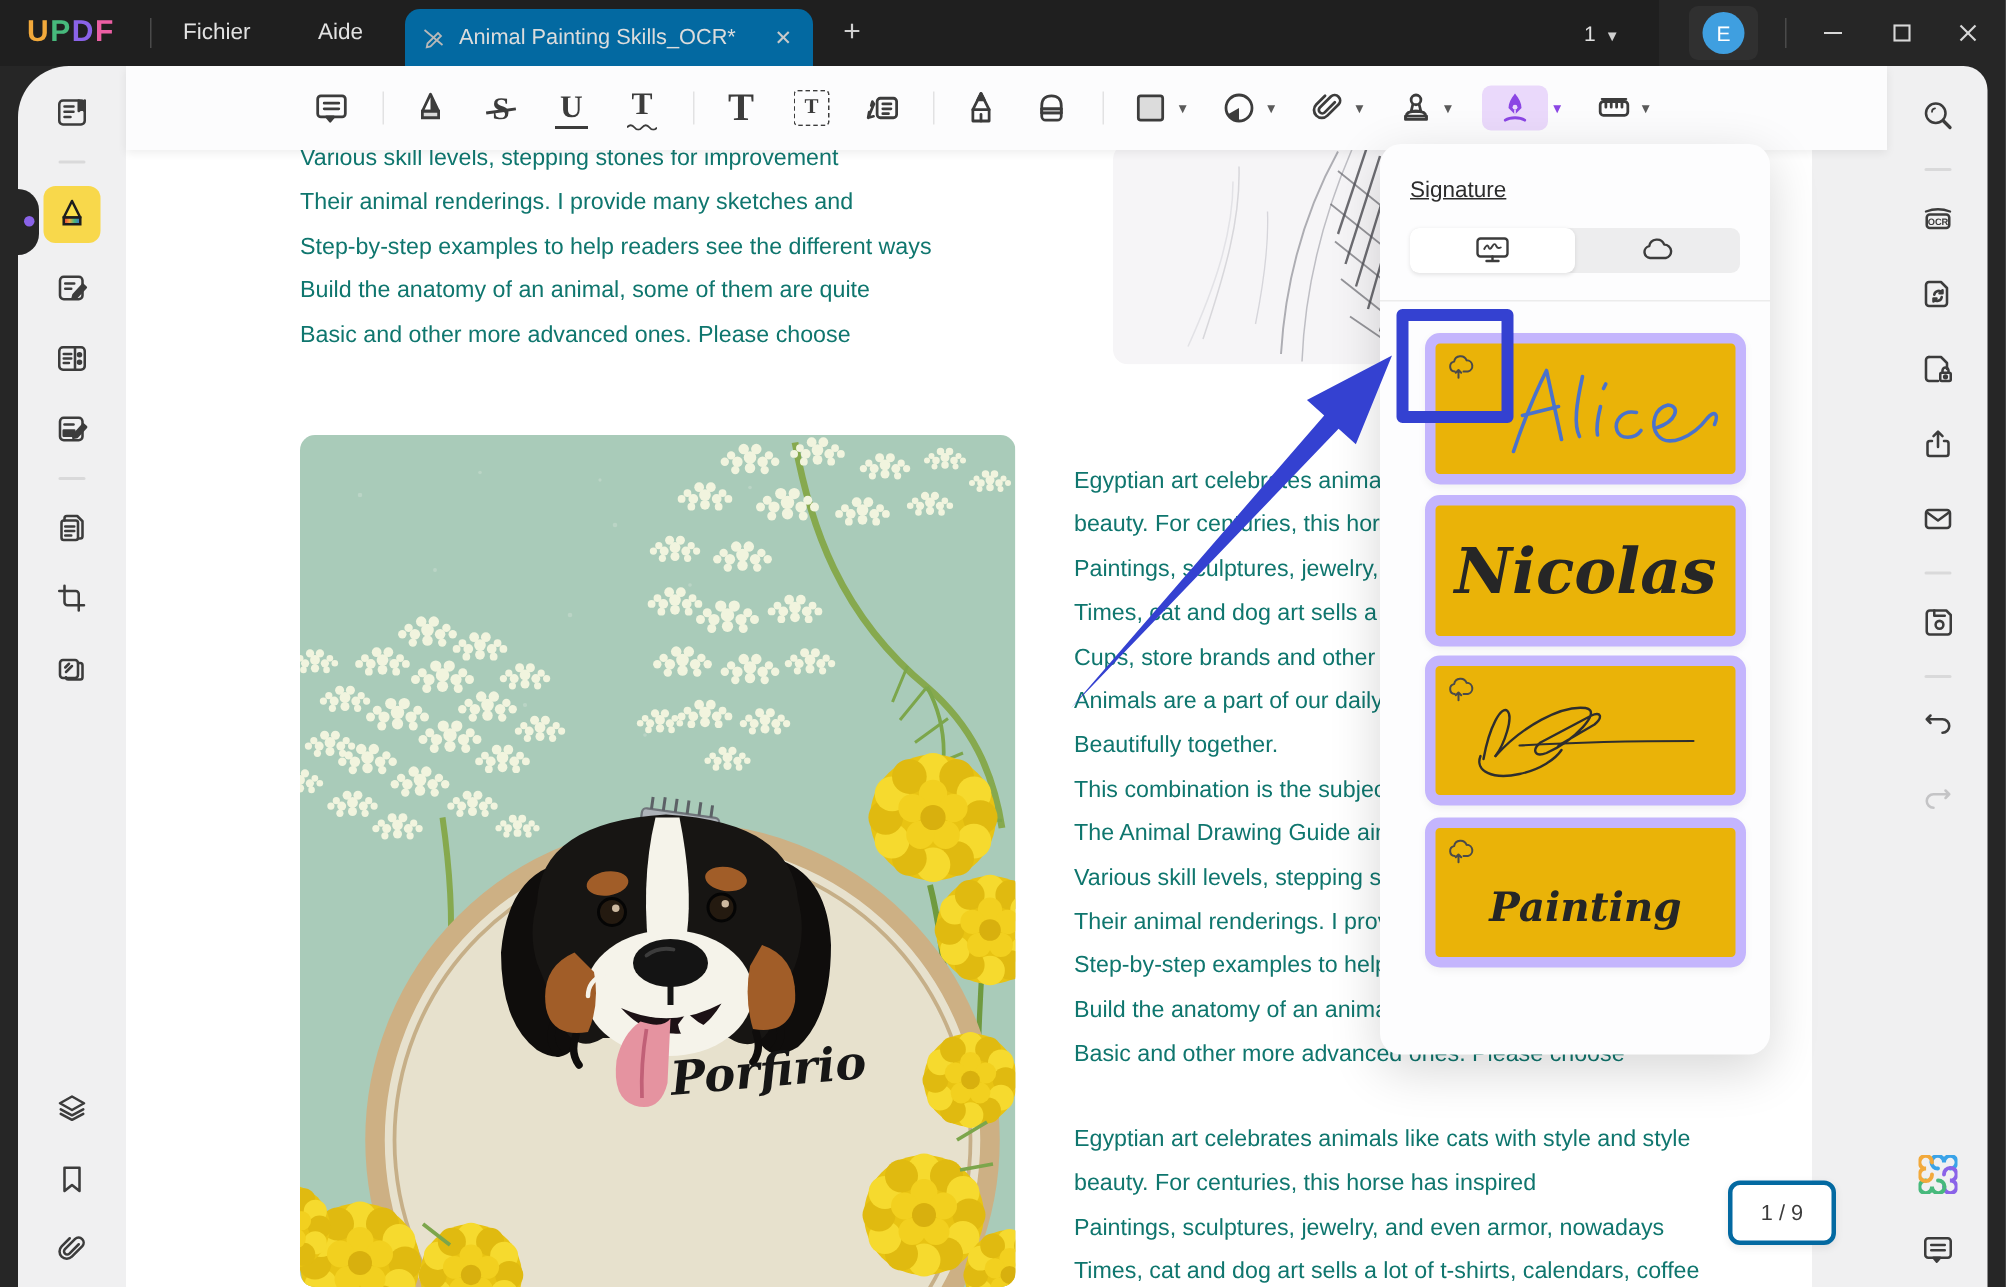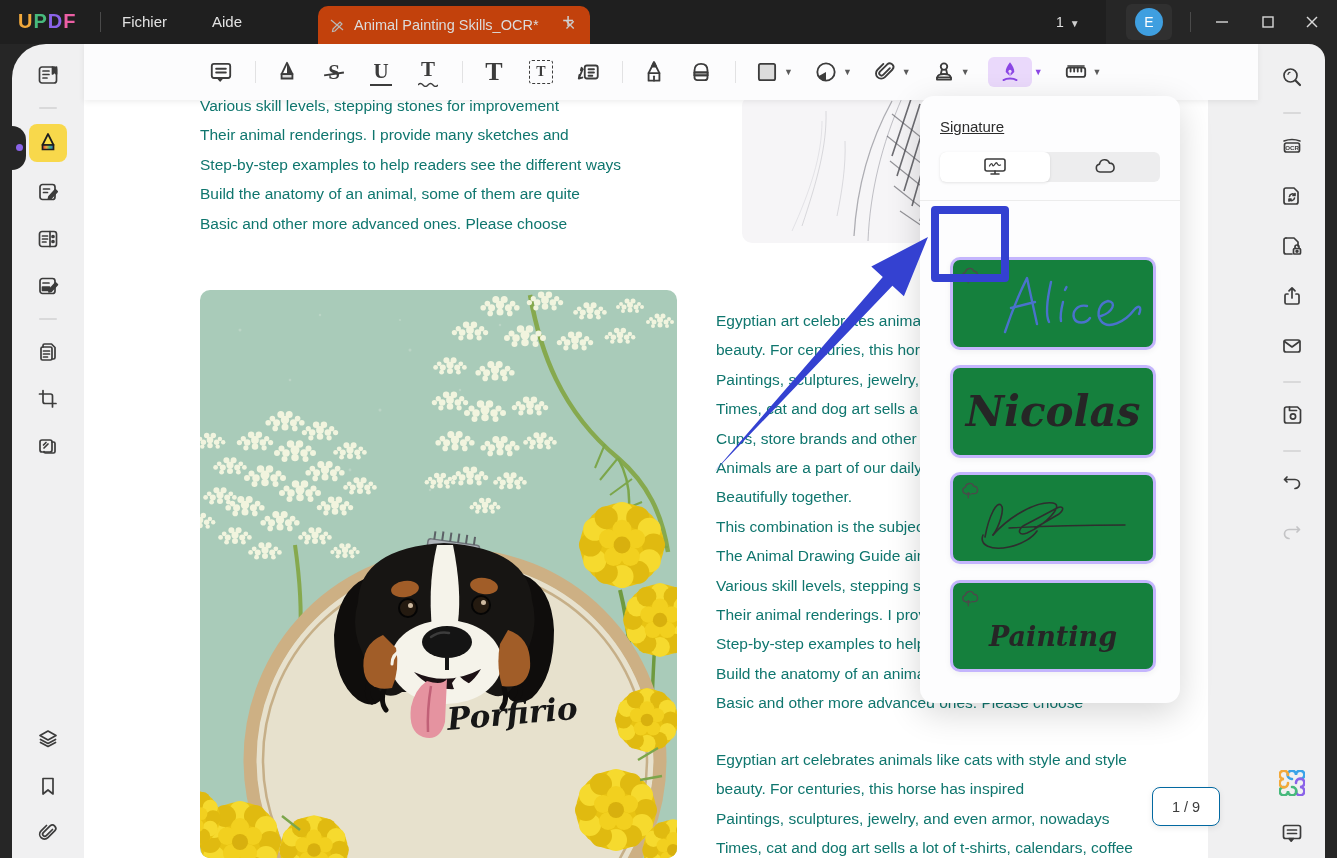--- a/index.html
+++ b/index.html
@@ -3,21 +3,21 @@
 <meta charset="utf-8">
 <style>
   html,body{margin:0;padding:0;background:#161616;font-family:"Liberation Sans",sans-serif;}
   #app{position:relative;width:1337px;height:858px;background:#262626;overflow:hidden;}
   
   #titlebar{position:absolute;left:0;top:0;width:1106px;height:44px;background:#1f1f1f;color:#e6e6e6;}
   #logo{position:absolute;left:18px;top:10px;font-size:20px;font-weight:bold;letter-spacing:1px;}
   #logo .u{color:#f2a93b}#logo .p{color:#47b97c}#logo .d{color:#8a63e8}#logo .f{color:#ec5fa4}
   .tb-sep{position:absolute;top:12px;width:1px;height:20px;background:#4a4a4a;}
   .menu{position:absolute;top:0;height:44px;line-height:44px;font-size:15px;color:#e2e2e2;padding:0 14px;cursor:default;}
-  #tab{position:absolute;left:270px;top:6px;width:272px;height:38px;background:#c2410c;border-radius:10px 10px 0 0;display:flex;align-items:center;padding:0 10px;box-sizing:border-box;margin-left:48px;}
+  #tab{position:absolute;left:270px;top:6px;width:272px;height:38px;background:#0369a1;border-radius:10px 10px 0 0;display:flex;align-items:center;padding:0 10px;box-sizing:border-box;}
   #tab .title{font-size:14.5px;color:#dcdcdc;white-space:nowrap;overflow:hidden;flex:1;margin:0 8px;}
   #tab-close{color:#c9c9c9;font-size:14px;line-height:14px;padding:2px 4px;}
   #newtab{position:absolute;left:556px;top:10px;font-size:20px;color:#d0d0d0;width:24px;text-align:center;}
   #pagecount{position:absolute;left:1056px;top:0;height:44px;line-height:44px;font-size:14px;color:#e0e0e0;}
   #pagecount .chev{font-size:10px;margin-left:6px;color:#cfcfcf;}
   #avatarbox{position:absolute;left:1126px;top:4px;width:46px;height:36px;background:#303030;border-radius:6px;display:flex;align-items:center;justify-content:center;}
   #avatar{width:28px;height:28px;border-radius:50%;background:#3f9fe0;color:#fff;font-size:14px;display:flex;align-items:center;justify-content:center;}
   .winbtn{position:absolute;top:0;width:40px;height:44px;display:flex;align-items:center;justify-content:center;color:#d8d8d8;}
   
   #content{position:absolute;left:12px;top:44px;width:1313px;height:814px;background:#f0f0f1;border-radius:34px 16px 0 0;overflow:hidden;}
@@ -41,32 +41,32 @@
   .glyph{font-family:"Liberation Serif",serif;font-weight:bold;color:#3c3c3c;}
   
   #viewport{position:absolute;left:72px;top:56px;width:1174px;height:758px;background:#ffffff;overflow:hidden;z-index:1;}
   #gutter{position:absolute;left:1124px;top:0;width:50px;height:758px;background:#f0f0f1;}
   .docline{white-space:nowrap;font-size:15.5px;color:#0f766e;height:29.4px;line-height:29.4px;}
   #txt-topleft{position:absolute;left:116px;top:-9px;}
   #txt-mid{position:absolute;left:632px;top:206px;}
   #txt-bottom{position:absolute;left:632px;top:645px;}
   #sketch{position:absolute;left:658px;top:-4px;width:212px;height:147px;border-radius:10px;overflow:hidden;}
   #photo{position:absolute;left:116px;top:190px;width:477px;height:568px;border-radius:10px;overflow:hidden;}
-  #pageindic{position:absolute;left:1068px;top:687px;width:66px;height:37px;background:#fff;border:1px solid #0369a1;border-radius:8px;box-shadow:0 2px 6px rgba(0,0,0,.08);display:flex;align-items:center;justify-content:center;font-size:14.5px;color:#3c3c3c;z-index:10;}
+  #pageindic{position:absolute;left:1068px;top:687px;width:66px;height:37px;background:#fff;border:3px solid #0369a1;border-radius:8px;box-shadow:0 2px 6px rgba(0,0,0,.08);display:flex;align-items:center;justify-content:center;font-size:14.5px;color:#3c3c3c;z-index:10;}
   
   #notch{position:absolute;left:0;top:82px;width:14px;height:44px;background:#262626;border-radius:0 22px 22px 0;z-index:6;}
   #notch .dot{position:absolute;left:4px;top:18px;width:7px;height:7px;border-radius:50%;background:#8a63e8;}
   
   #sigpanel{position:absolute;left:920px;top:96px;width:260px;height:607px;background:#fdfdfe;border-radius:14px;box-shadow:0 10px 34px rgba(0,0,0,.16);z-index:20;}
   #sigpanel .ptitle{position:absolute;left:20px;top:22px;font-size:15px;color:#2c2c2c;text-decoration:underline;}
   #sigtabs{position:absolute;left:20px;top:56px;width:220px;height:30px;background:#ededee;border-radius:6px;display:flex;}
   .sigtab{flex:1;display:flex;align-items:center;justify-content:center;border-radius:6px;}
   .sigtab.active{background:#fff;box-shadow:0 1px 3px rgba(0,0,0,.10);}
   #sigdivider{position:absolute;left:0;top:104px;width:260px;height:1px;background:#ececec;}
-  .sigcard{position:absolute;left:30px;width:200px;background:#15803d;border:3px solid #c4b5fd;border-radius:10px;box-shadow:0 2px 6px rgba(0,0,0,.05);overflow:hidden;margin-top:35px;}
+  .sigcard{position:absolute;left:30px;width:200px;background:#eab308;border:7px solid #c4b5fd;border-radius:10px;box-shadow:0 2px 6px rgba(0,0,0,.05);overflow:hidden;}
   .cloudbadge{position:absolute;left:7px;top:7px;}
   .scriptname{width:100%;height:100%;display:flex;align-items:center;justify-content:center;font-family:"DejaVu Serif",serif;font-style:italic;font-weight:bold;color:#262626;}
   #createbtn{position:absolute;left:20px;top:561px;width:220px;height:27px;background:#b78ef0;border:none;border-radius:6px;color:#fff;font-size:14px;font-family:"Liberation Sans",sans-serif;}
   
   #bluesquare{position:absolute;left:931px;top:206px;width:62px;height:60px;border:8px solid #3441d1;border-radius:4px;z-index:26;}
   #arrowlayer{position:absolute;left:0;top:0;width:1337px;height:858px;z-index:25;pointer-events:none;}
   .ic{stroke:#3c3c3c;fill:none;stroke-width:1.7;stroke-linecap:round;stroke-linejoin:round;}
   .icr{stroke:#3c3c3c;fill:none;stroke-width:1.6;stroke-linecap:round;stroke-linejoin:round;}
 </style>
 </head>

